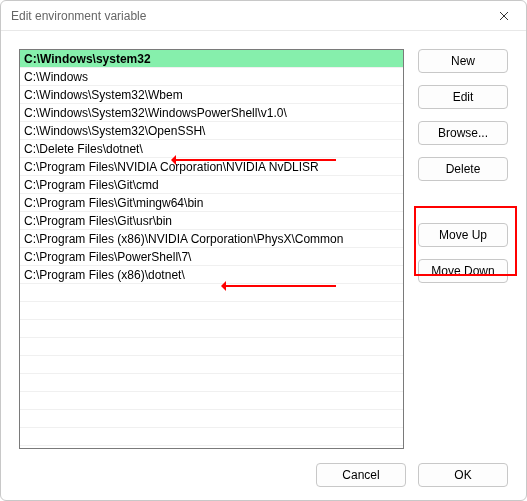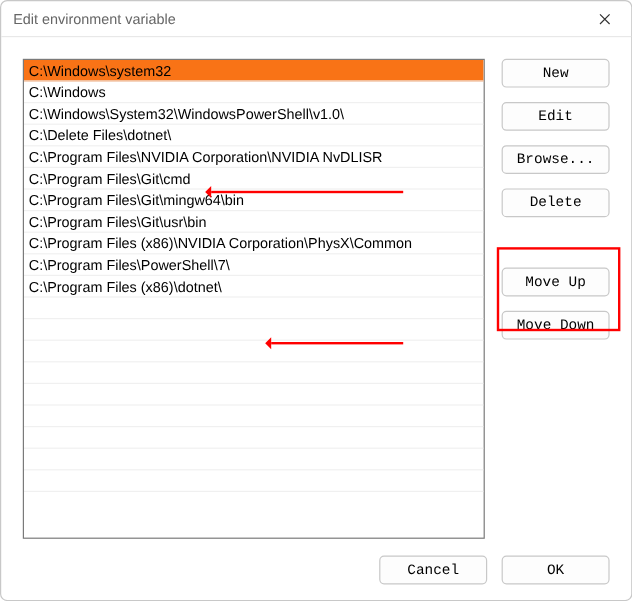--- a/index.html
+++ b/index.html
@@ -58,34 +58,35 @@
       line-height: 18px;
       padding: 0 4px;
       border-bottom: 1px solid #f0f0f0;
       white-space: nowrap;
       overflow: hidden;
       text-overflow: ellipsis;
       font-size: 12px;
       color: #000;
     }
     .row.selected {
-      background: #f97316;
+      background: #86efac;
+      font-weight: bold;
     }
     .sidebuttons {
       width: 90px;
       display: flex;
       flex-direction: column;
     }
     .btn {
       height: 24px;
       border: 1px solid #c8c8c8;
       border-radius: 4px;
       background: #fdfdfd;
       font-size: 12px;
-      font-family: Liberation Mono, monospace;
+      font-family: Liberation Sans, sans-serif;
       cursor: pointer;
       display: flex;
       align-items: center;
       justify-content: center;
       color: #000;
     }
     .gap-sm { height: 12px; }
     .gap-lg { height: 42px; }
     .footer {
       height: 52px;
@@ -130,21 +131,23 @@
         <path d="M1 1 L9 9 M9 1 L1 9" stroke="#333" stroke-width="1" fill="none"></path>
       </svg>
     </div>
   </div>
 
   <div class="content">
 
     <div class="list" id="path-list">
         <div class="row selected">C:\Windows\system32</div>
         <div class="row">C:\Windows</div>
+        <div class="row">C:\Windows\System32\Wbem</div>
         <div class="row">C:\Windows\System32\WindowsPowerShell\v1.0\</div>
+        <div class="row">C:\Windows\System32\OpenSSH\</div>
         <div class="row">C:\Delete Files\dotnet\</div>
         <div class="row">C:\Program Files\NVIDIA Corporation\NVIDIA NvDLISR</div>
         <div class="row">C:\Program Files\Git\cmd</div>
         <div class="row">C:\Program Files\Git\mingw64\bin</div>
         <div class="row">C:\Program Files\Git\usr\bin</div>
         <div class="row">C:\Program Files (x86)\NVIDIA Corporation\PhysX\Common</div>
         <div class="row">C:\Program Files\PowerShell\7\</div>
         <div class="row">C:\Program Files (x86)\dotnet\</div>
         <div class="row"></div>
         <div class="row"></div>

